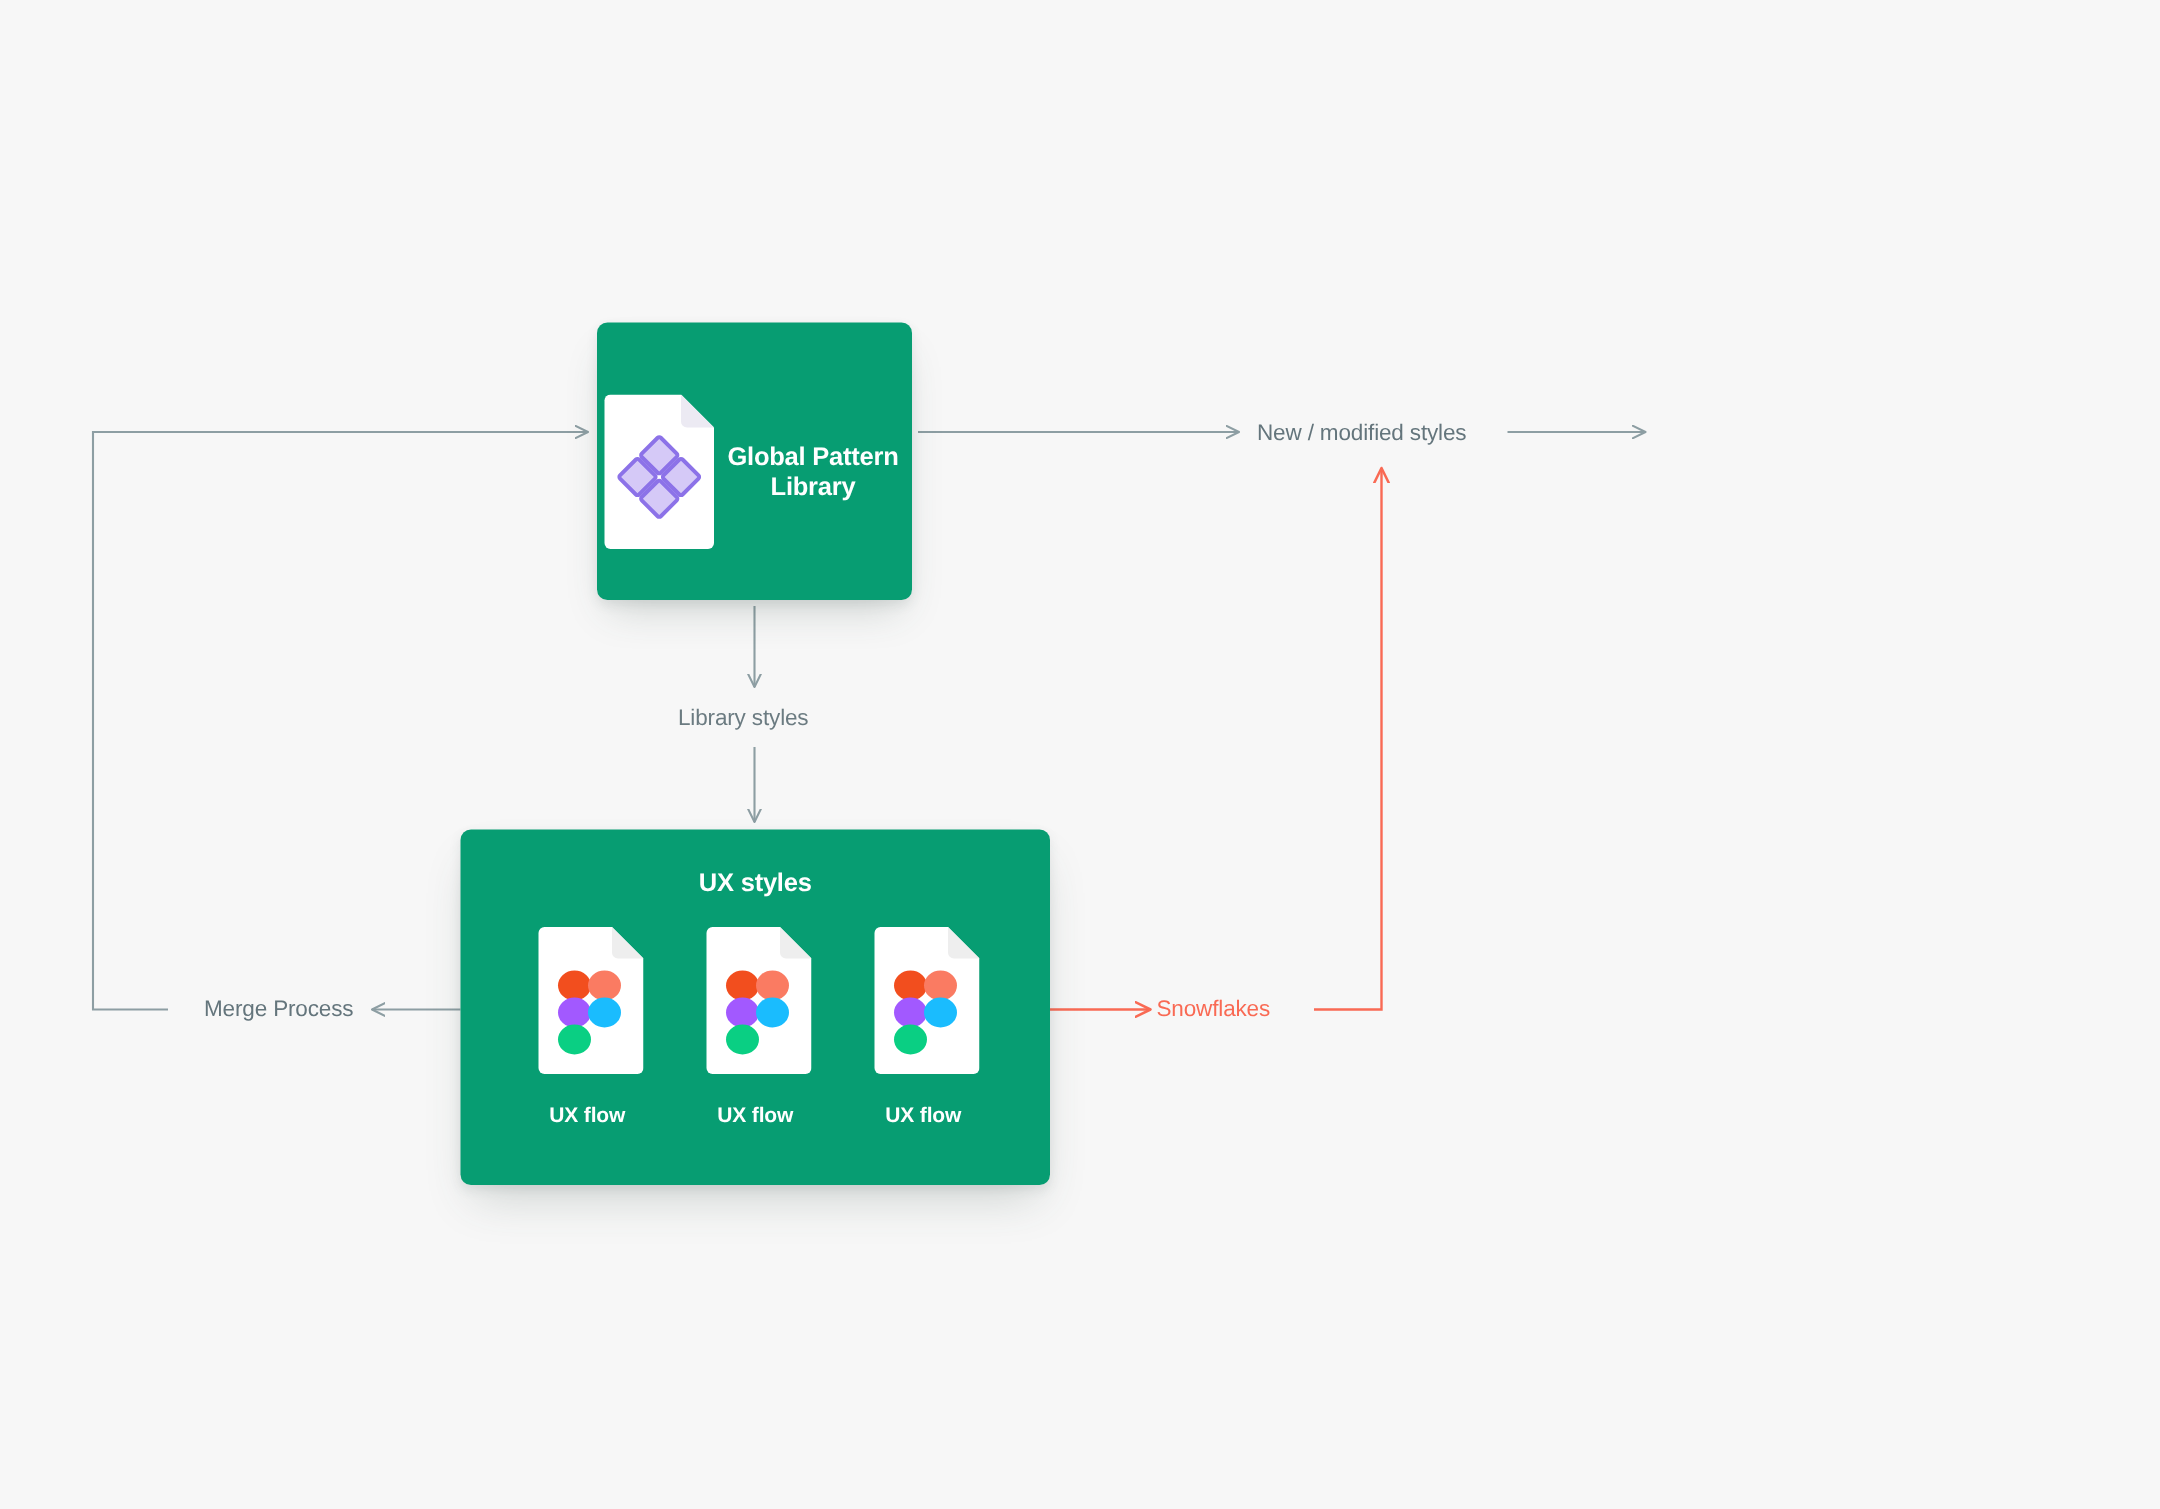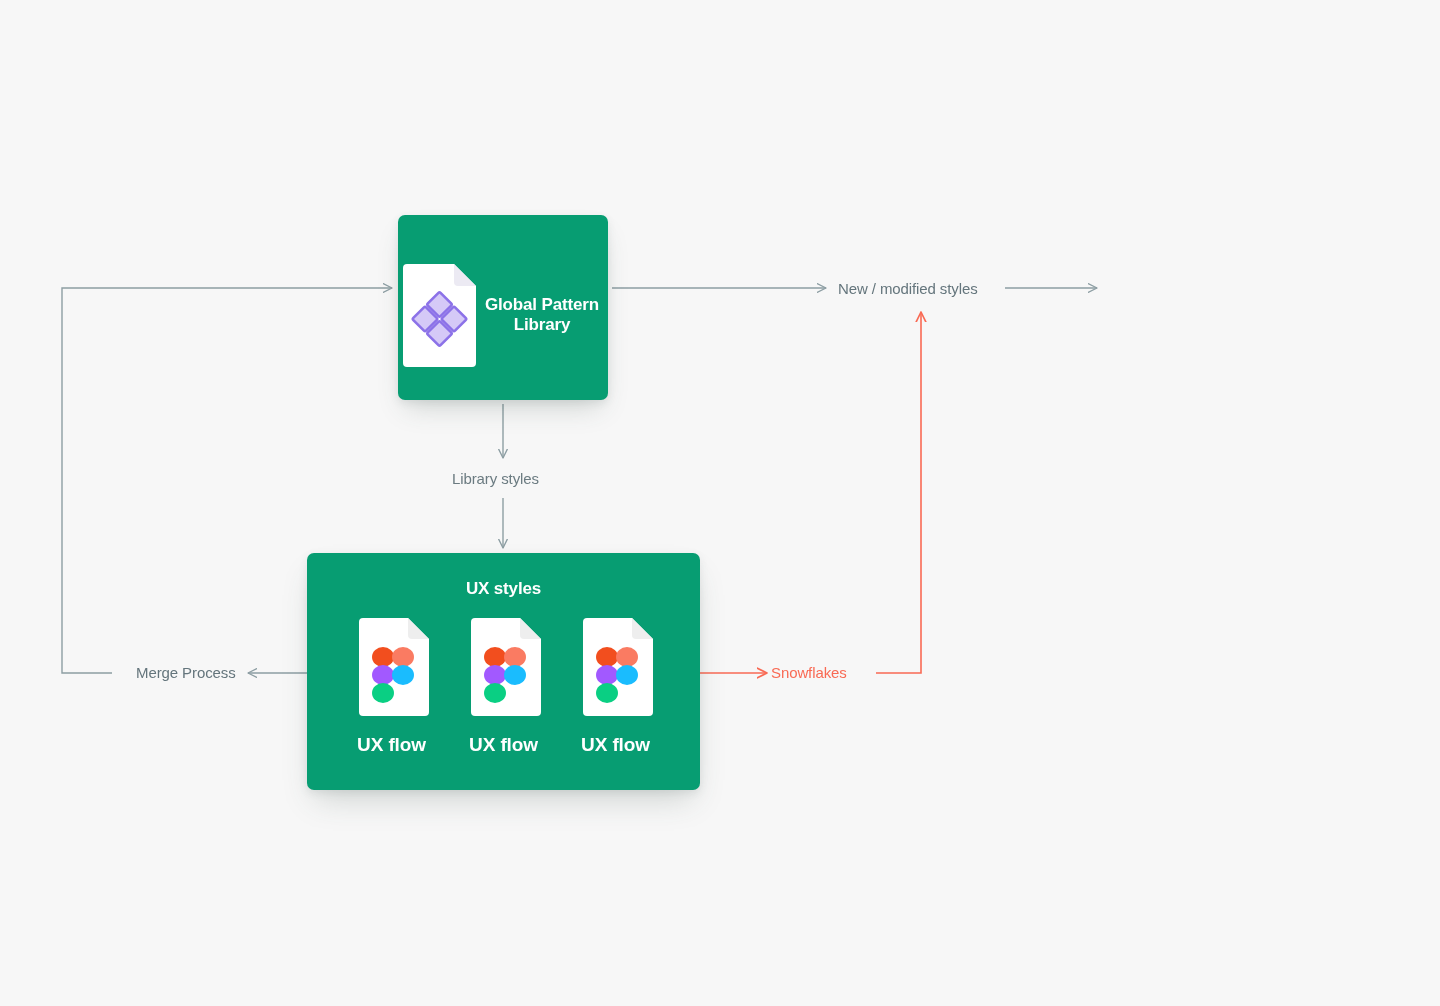--- a/index.html
+++ b/index.html
@@ -86,21 +86,21 @@
     gap: 38px;
   }
   .uxflow-card {
     display: flex;
     flex-direction: column;
     align-items: center;
   }
   .uxflow-label {
     margin-top: 14px;
     color: #ffffff;
-    font-size: 19px;
+    font-size: 14px;
     font-weight: bold;
     letter-spacing: -0.1px;
   }
 
   
   .node-build {
     position: absolute;
     left: 1109px;
     top: 254px;
     width: 268px;

